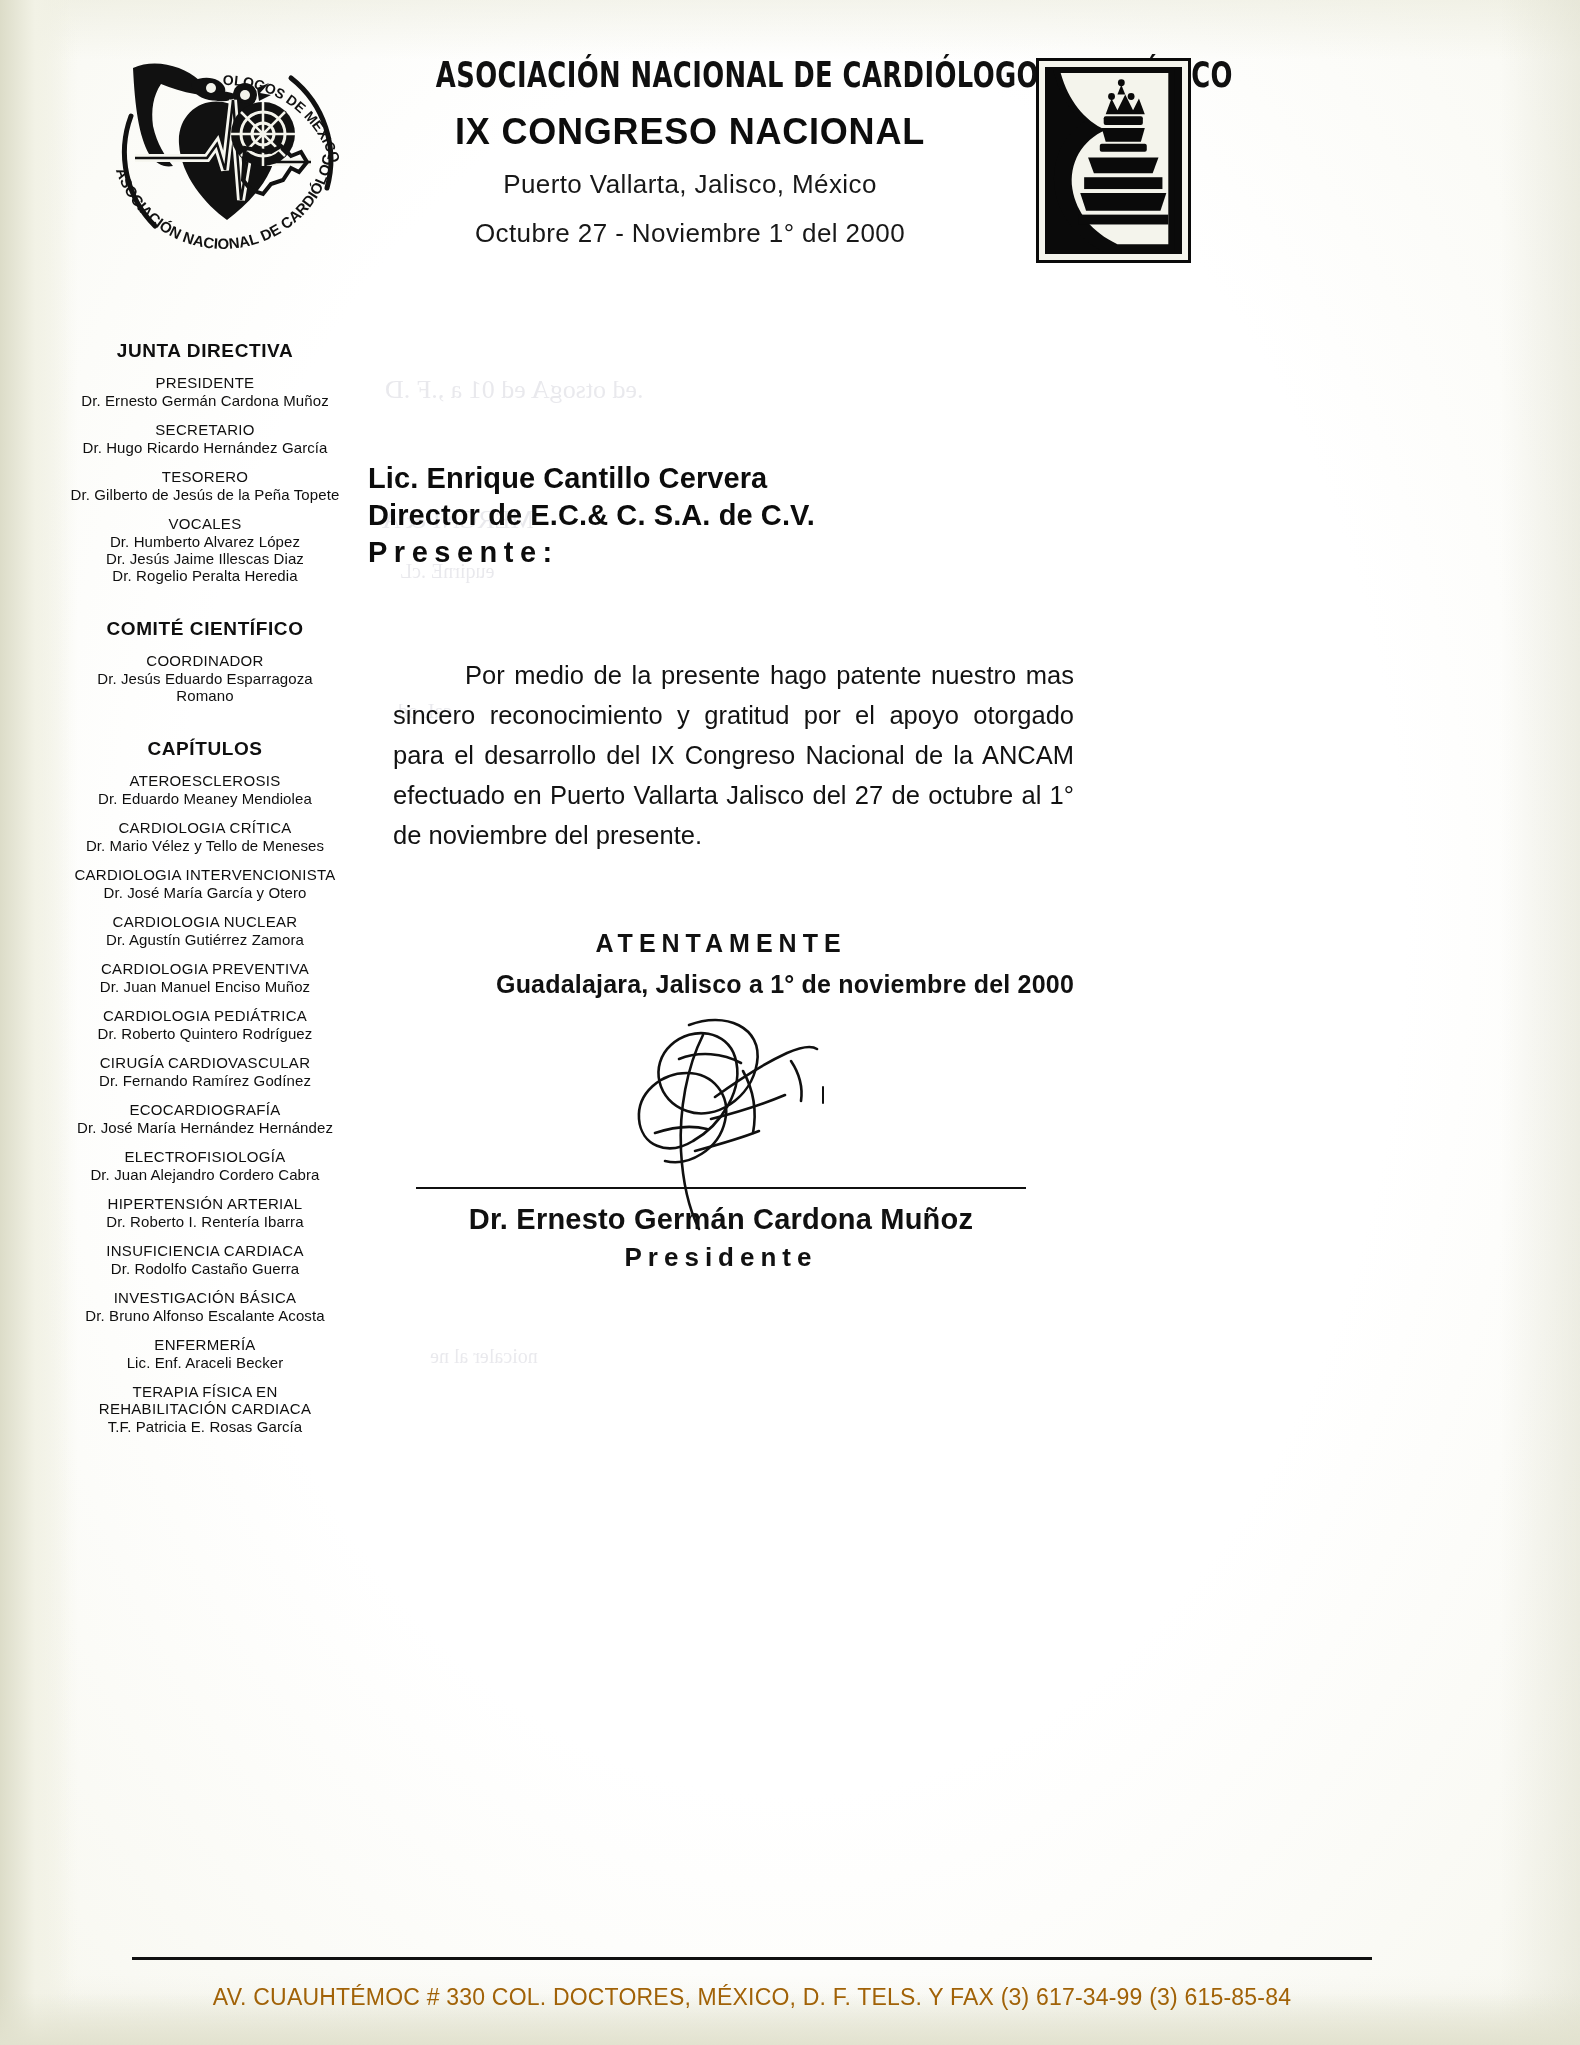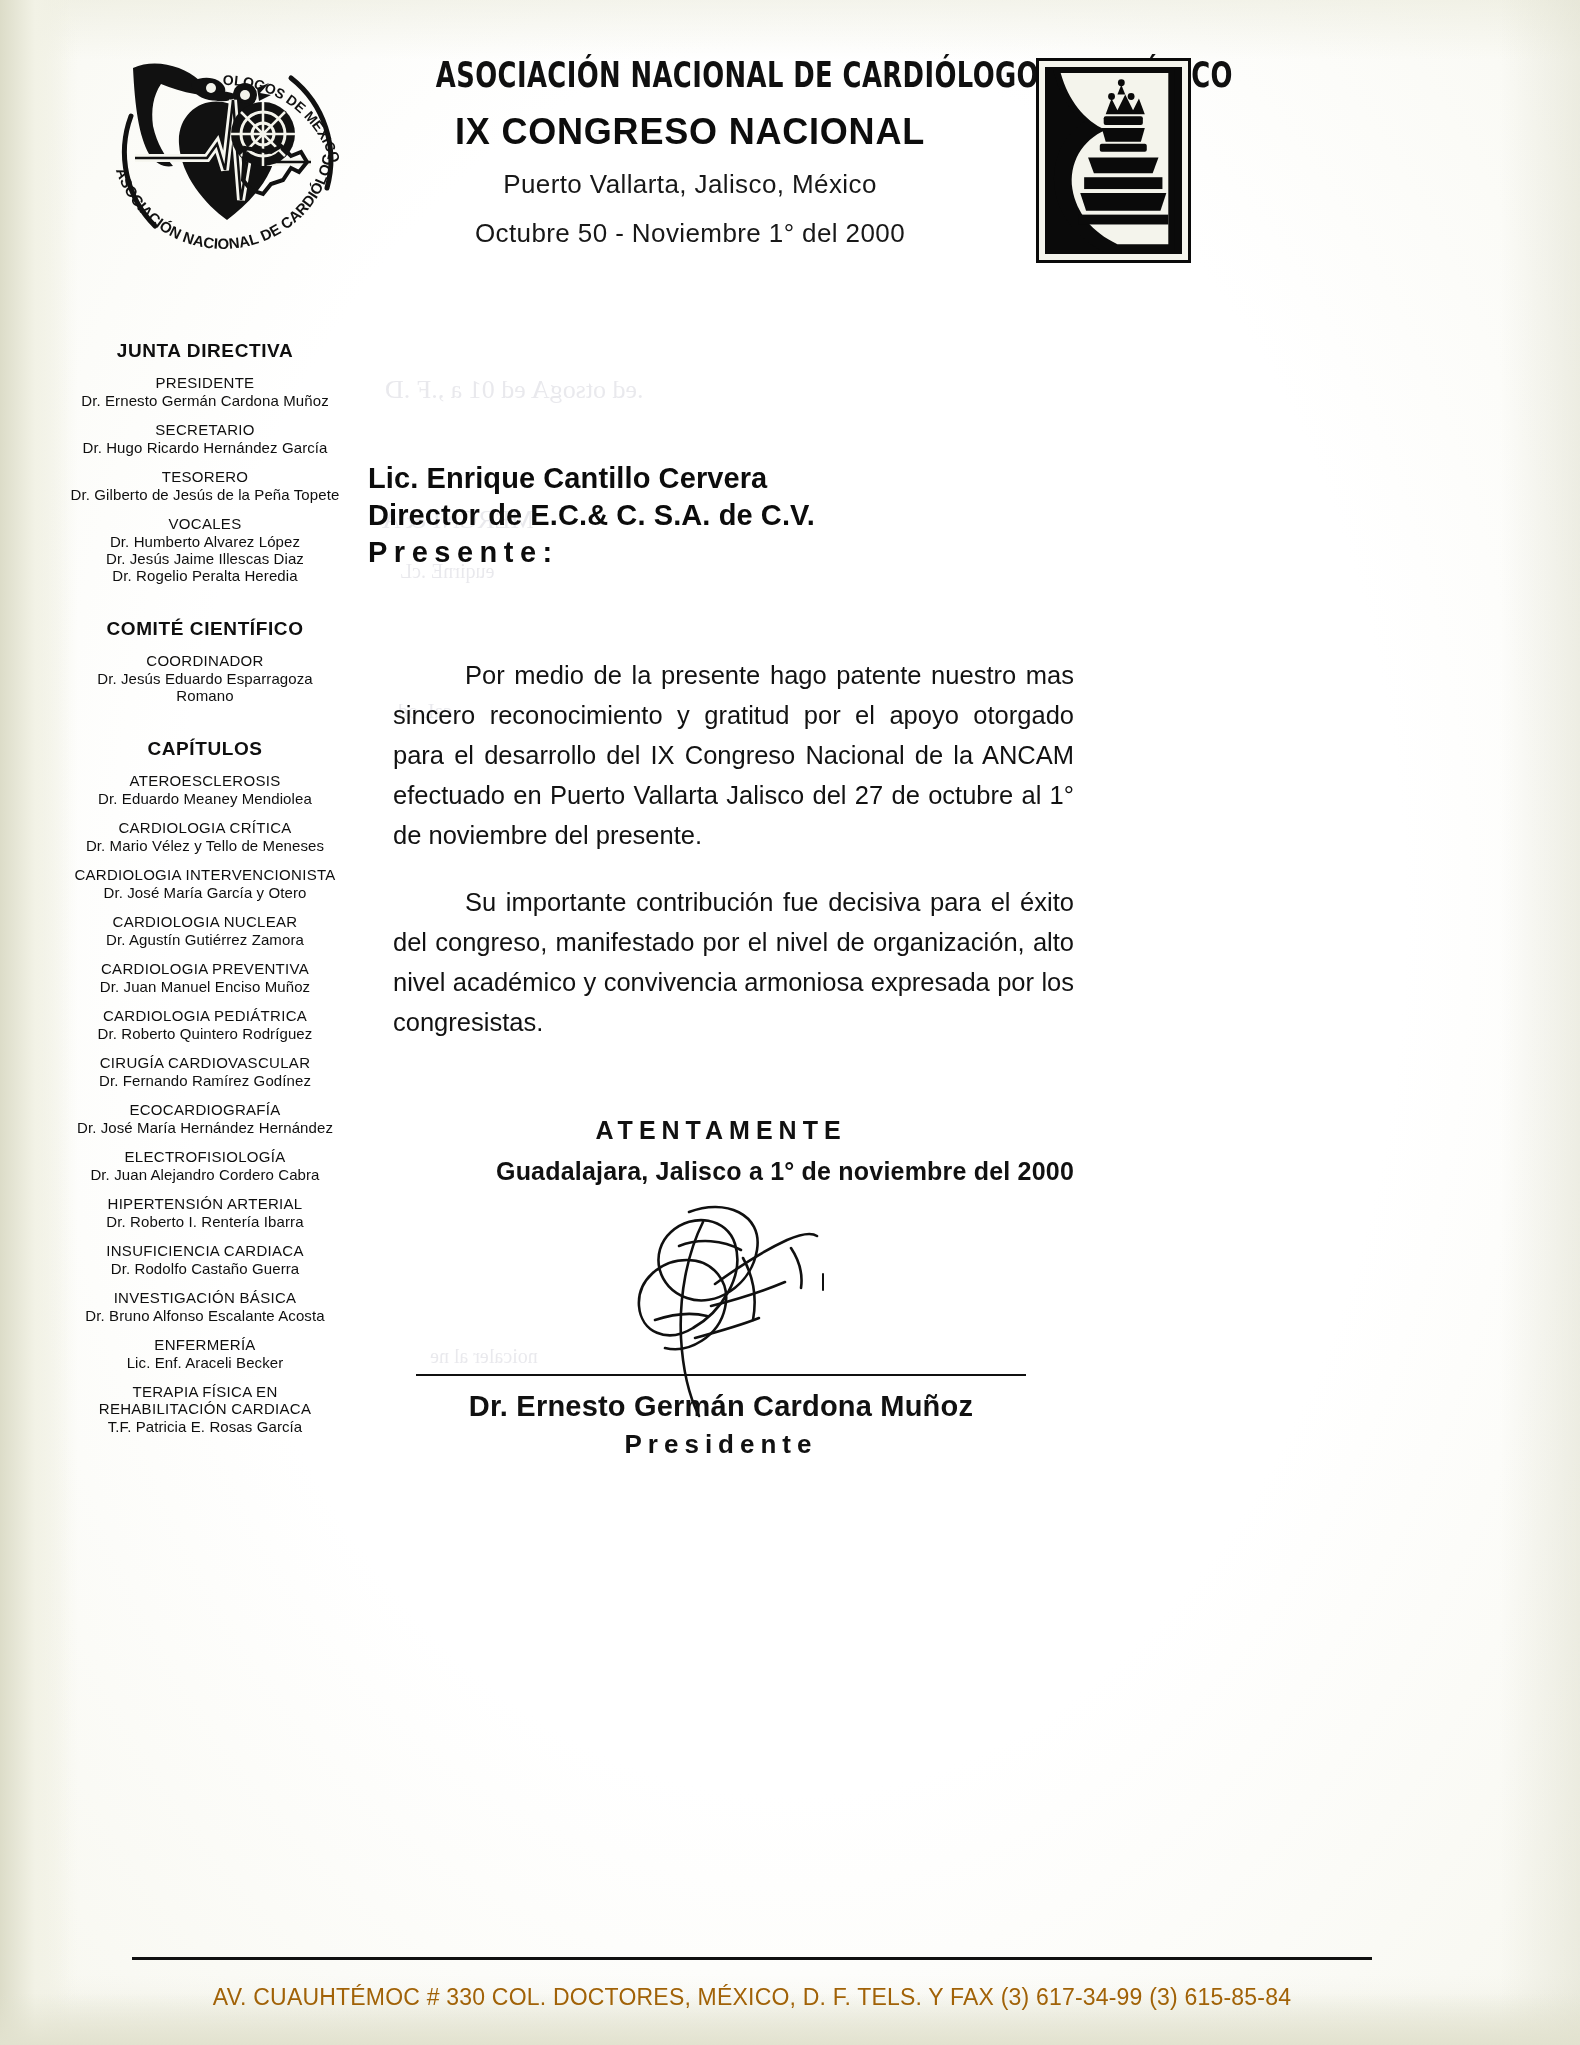--- a/index.html
+++ b/index.html
@@ -297,21 +297,21 @@
         <text font-family="Liberation Sans, sans-serif" font-size="14" font-weight="bold" fill="#111">
           <textPath href="#arcTop" startOffset="52%">OLOGOS DE MEXICO</textPath>
         </text>
       </svg>
     </div>
 
     <div id="header-text">
       <div id="assoc-name">ASOCIACIÓN NACIONAL DE CARDIÓLOGOS DE MÉXICO</div>
       <div id="congress-title">IX CONGRESO NACIONAL</div>
       <div id="congress-place">Puerto Vallarta, Jalisco, México</div>
-      <div id="congress-dates">Octubre 50 - Noviembre 1° del 2000</div>
+      <div id="congress-dates">Octubre 27 - Noviembre 1° del 2000</div>
     </div>
 
     <div id="crown-logo">
       <div id="crown-inner">
         <svg width="100%" height="100%" viewBox="0 0 140 190" preserveAspectRatio="none" xmlns="http://www.w3.org/2000/svg">
 
           <path d="M 8 2 L 132 2 L 132 188 L 60 188 C 30 172 14 150 10 124 C 6 96 18 70 40 56 C 24 44 14 26 8 2 Z" fill="#0a0a0a"></path>
           <path d="M 16 6 C 24 34 40 54 62 64 C 38 74 24 98 28 124 C 32 148 48 168 74 180 L 126 180 L 126 6 Z" fill="#f4f4ec"></path>
 
           <g fill="#0a0a0a">
@@ -382,21 +382,20 @@
       <div class="sb-name">T.F. Patricia E. Rosas García</div>
     </div>
 
   <div id="letter">
     <div class="addr-line">Lic. Enrique Cantillo Cervera</div>
     <div class="addr-line">Director de E.C.&amp; C. S.A. de C.V.</div>
     <div class="addr-line spaced">Presente:</div>
 
     <div id="body-copy">
         <p class="para">Por medio de la presente hago patente nuestro mas sincero reconocimiento y gratitud por el apoyo otorgado para el desarrollo del IX Congreso Nacional de la ANCAM efectuado en Puerto Vallarta Jalisco del 27 de octubre al 1° de noviembre del presente.</p>
-        <p class="para">Su importante contribución fue decisiva para el éxito del congreso, manifestado por el nivel de organización, alto nivel académico y convivencia armoniosa expresada por los congresistas.</p>
       </div>
 
     <div id="closing">
       <div id="atentamente">ATENTAMENTE</div>
       <div id="closing-place">Guadalajara, Jalisco a 1° de noviembre del 2000</div>
 
       <div id="signature-area">
         <svg id="sig-svg" width="300" height="230" viewBox="0 0 300 230" xmlns="http://www.w3.org/2000/svg">
           <g fill="none" stroke="#101010" stroke-width="2.6" stroke-linecap="round" stroke-linejoin="round">
             <path d="M 94 24 C 130 10 168 26 162 62 C 156 98 120 120 92 110 C 62 100 54 64 76 44 C 98 24 132 30 140 56 C 150 88 126 124 98 140 C 72 156 46 144 44 118 C 42 92 66 72 92 72 C 118 72 136 94 130 120 C 124 148 94 166 70 160"></path>

